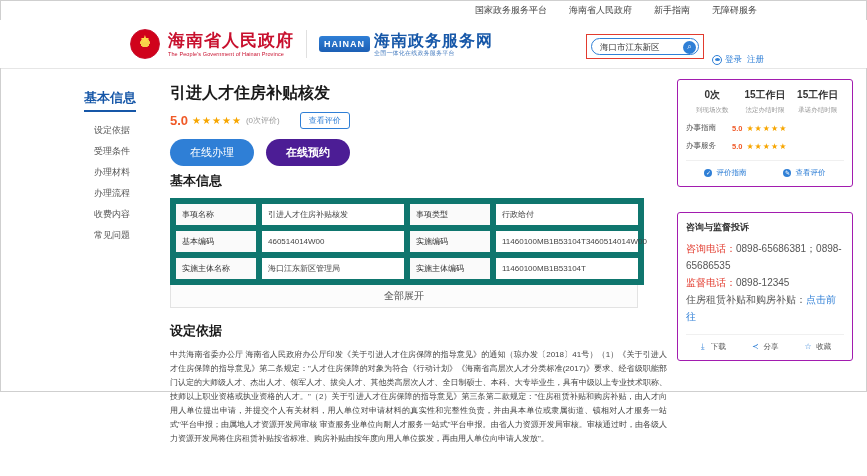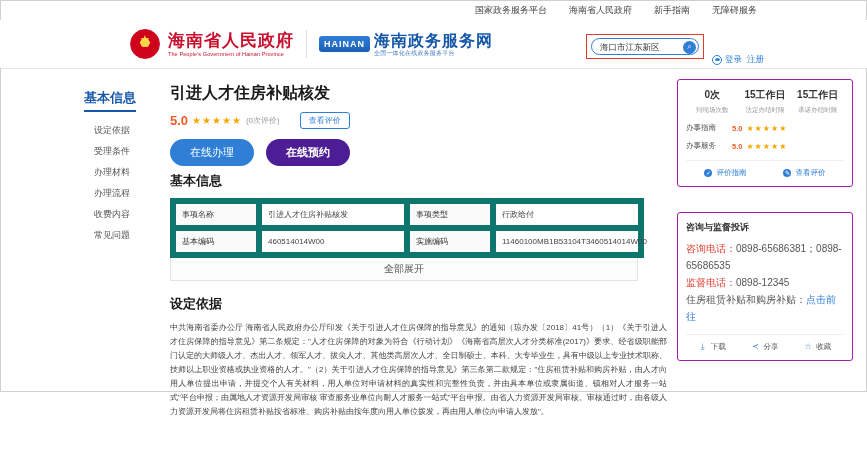--- a/index.html
+++ b/index.html
@@ -287,20 +287,26 @@
           <td class="val">引进人才住房补贴核发</td>
           <td class="lbl">事项类型</td>
           <td class="val">行政给付</td>
         </tr>
         <tr>
           <td class="lbl">基本编码</td>
           <td class="val">460514014W00</td>
           <td class="lbl">实施编码</td>
           <td class="val">11460100MB1B53104T3460514014W00</td>
         </tr>
+        <tr>
+          <td class="lbl">实施主体名称</td>
+          <td class="val">海口江东新区管理局</td>
+          <td class="lbl">实施主体编码</td>
+          <td class="val">11460100MB1B53104T</td>
+        </tr>
       </tbody>
         </table>
       <div class="expand-all">全部展开</div>
 
       <div class="section-h" style="margin-top:14px">设定依据</div>
       <div class="policy">中共海南省委办公厅 海南省人民政府办公厅印发《关于引进人才住房保障的指导意见》的通知（琼办发〔2018〕41号）（1）《关于引进人才住房保障的指导意见》第二条规定："人才住房保障的对象为符合《行动计划》《海南省高层次人才分类标准(2017)》要求、经省级职能部门认定的大师级人才、杰出人才、领军人才、拔尖人才、其他类高层次人才、全日制硕士、本科、大专毕业生，具有中级以上专业技术职称、技师以上职业资格或执业资格的人才。"（2）关于引进人才住房保障的指导意见》第三条第二款规定："住房租赁补贴和购房补贴，由人才向用人单位提出申请，并提交个人有关材料，用人单位对申请材料的真实性和完整性负责，并由具本单位或隶属街道、镇相对人才服务一站式"平台申报；由属地人才资源开发局审核 审查服务业单位向耐人才服务一站式"平台申报。由省人力资源开发局审核。审核通过时，由各级人力资源开发局将住房租赁补贴按省标准、购房补贴由按年度向用人单位拨发，再由用人单位向申请人发放"。</div>
     </div>
 
     <div class="rail">
       <div class="card">

